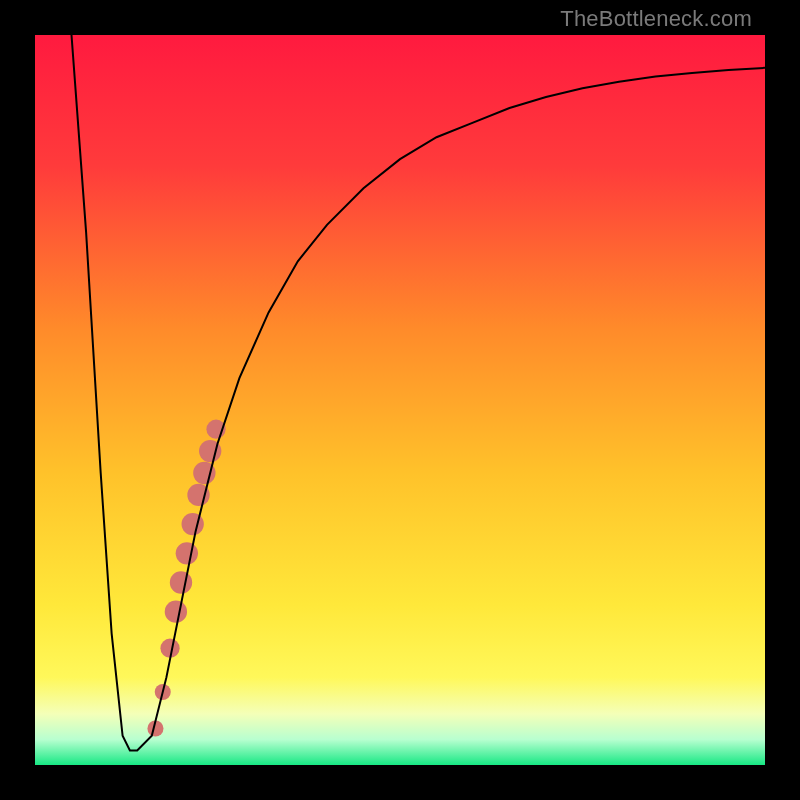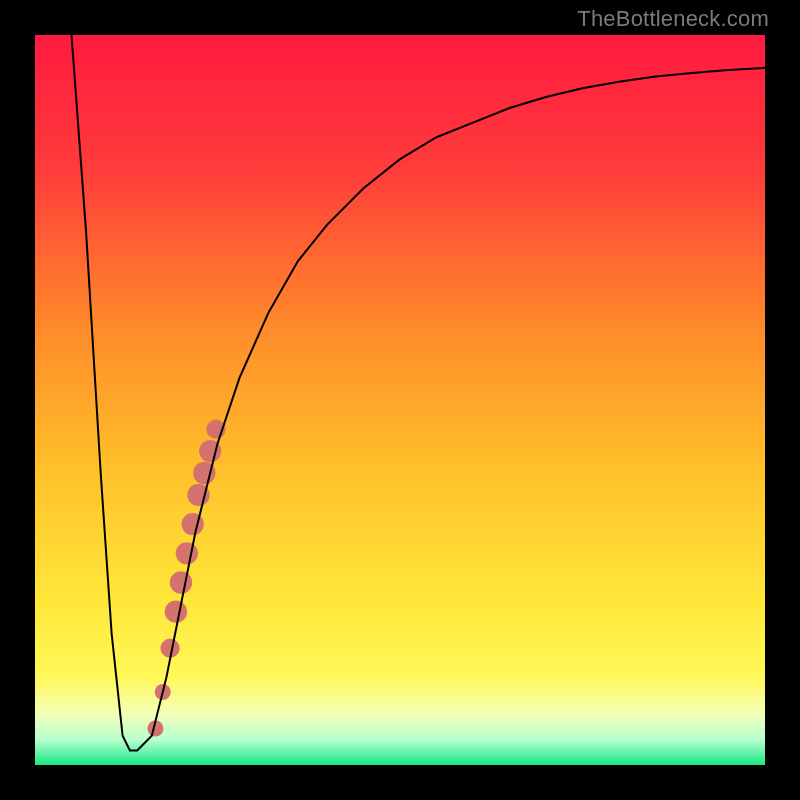--- a/index.html
+++ b/index.html
@@ -31,21 +31,21 @@
   }
   .curve-svg {
     position: absolute;
     inset: 0;
     width: 100%;
     height: 100%;
   }
   .watermark {
     position: absolute;
     top: 6px;
-    right: 31px;
+    right: 48px;
     color: #7a7a7a;
     font-size: 22px;
     letter-spacing: 0.2px;
     font-weight: 500;
   }
 </style>
 </head>
 <body>
 
 <div class="frame">

